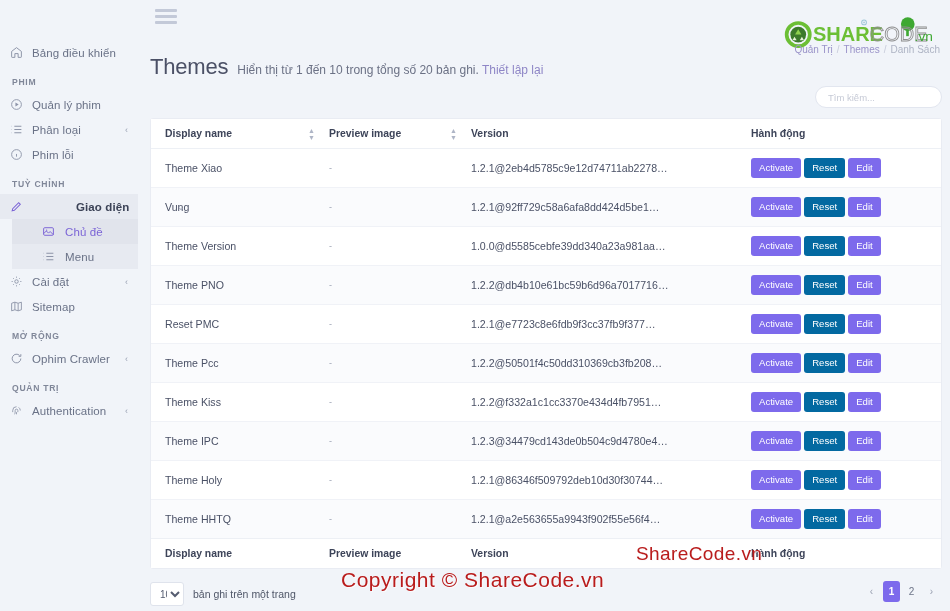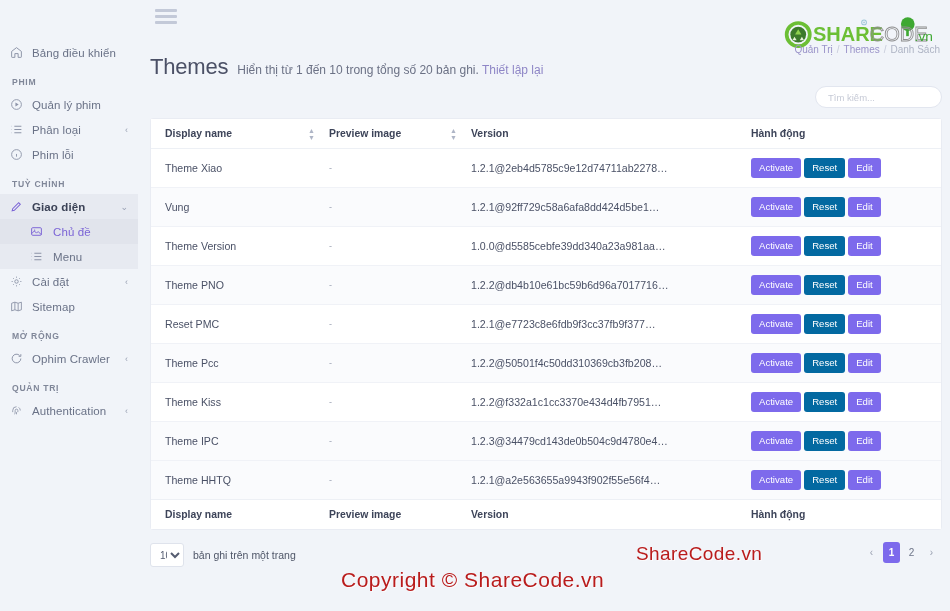--- a/index.html
+++ b/index.html
@@ -31,24 +31,24 @@
   }
   .nav-item .ico {
     width: 16px; height: 16px; flex: 0 0 16px;
     display: flex; align-items: center; justify-content: center;
     margin-right: 8px;
     color: #8d94a8;
   }
   .nav-item .ico svg { width: 13px; height: 13px; display: block; }
   .nav-item .lbl { flex: 1 1 auto; white-space: nowrap; font-size: 11.5px; letter-spacing: .1px;}
   .nav-item .caret { font-size: 9px; color: #9aa1b4; margin-left: 4px; }
-  .nav-item.expanded { background: #e7eaf1; }
+  .nav-item.expanded { background: #e7eaf1; gap: 44px; }
   .nav-item.expanded .lbl { color: #3b4256; font-weight: bold; }
   .nav-item.expanded .ico { color: #7b64d6; }
-  .nav-item.sub { padding-left: 28px; background: #e7eaf1; height: 25px;}
+  .nav-item.sub { padding-left: 28px; background: #e7eaf1; height: 25px; margin-left: 12px;}
   .nav-item.sub.active { background: #e1e4ec; }
   .nav-item.sub.active .lbl, .nav-item.sub.active .ico { color: #7b64d6; }
   .nav-item.sub .ico { margin-right: 9px; }
   .nav-group {
     font-size: 8.6px; font-weight: bold; letter-spacing: .7px;
     color: #808799; text-transform: uppercase;
     padding: 12px 0 5px 12px;
   }
 
   
@@ -424,20 +424,26 @@
               <td class="dash">-</td>
               <td>1.2.2@f332a1c1cc3370e434d4fb7951…</td>
               <td><button class="btn btn-activate">Activate</button><button class="btn btn-reset">Reset</button><button class="btn btn-edit">Edit</button></td>
             </tr>
             <tr class="alt">
               <td class="c1">Theme IPC</td>
               <td class="dash">-</td>
               <td>1.2.3@34479cd143de0b504c9d4780e4…</td>
               <td><button class="btn btn-activate">Activate</button><button class="btn btn-reset">Reset</button><button class="btn btn-edit">Edit</button></td>
             </tr>
+            <tr>
+              <td class="c1">Theme Holy</td>
+              <td class="dash">-</td>
+              <td>1.2.1@86346f509792deb10d30f30744…</td>
+              <td><button class="btn btn-activate">Activate</button><button class="btn btn-reset">Reset</button><button class="btn btn-edit">Edit</button></td>
+            </tr>
             <tr class="alt">
               <td class="c1">Theme HHTQ</td>
               <td class="dash">-</td>
               <td>1.2.1@a2e563655a9943f902f55e56f4…</td>
               <td><button class="btn btn-activate">Activate</button><button class="btn btn-reset">Reset</button><button class="btn btn-edit">Edit</button></td>
             </tr>
           </tbody>
         <tfoot>
           <tr>
             <th class="c1">Display name</th>

